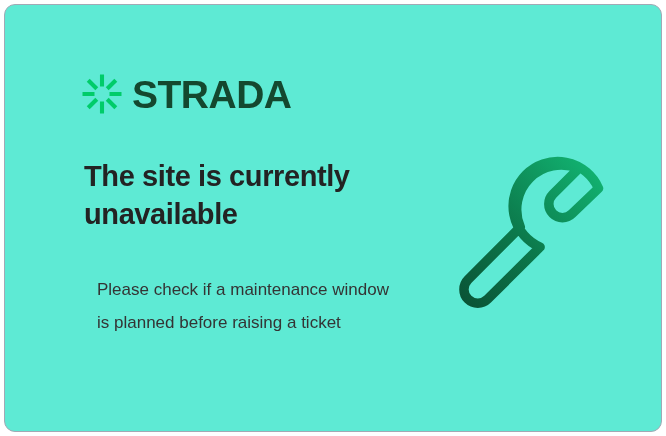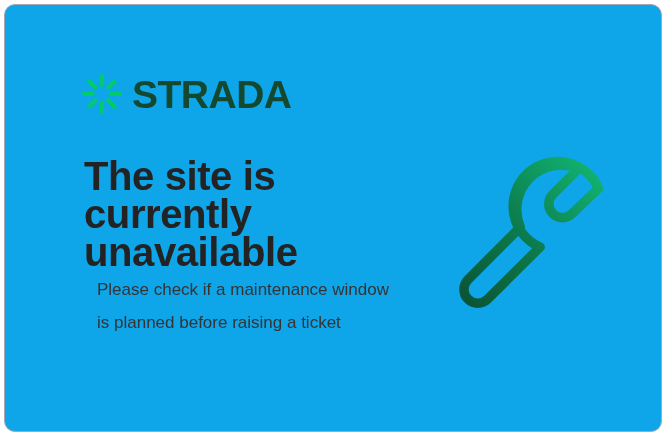--- a/index.html
+++ b/index.html
@@ -24,21 +24,21 @@
     background: #ffffff;
     box-sizing: border-box;
   }
   .card {
     position: absolute;
     left: 4px;
     top: 4px;
     width: 658px;
     height: 428px;
     box-sizing: border-box;
-    background: #0ea5e9;
+    background: #5eead4;
     border: 1px solid #a2a9b5;
     border-radius: 11px;
     overflow: hidden;
   }
 
   
   .brand {
     position: absolute;
     left: 76px;
     top: 68px;
@@ -62,21 +62,21 @@
     display: block;
   }
 
   
   .headline {
     position: absolute;
     left: 79px;
     top: 152px;
     width: 330px;
     margin: 0;
-    font-size: 40px;
+    font-size: 29px;
     line-height: 38px;
     font-weight: bold;
     letter-spacing: -0.4px;
     color: #232323;
   }
 
   
   .bodycopy {
     position: absolute;
     left: 92px;

